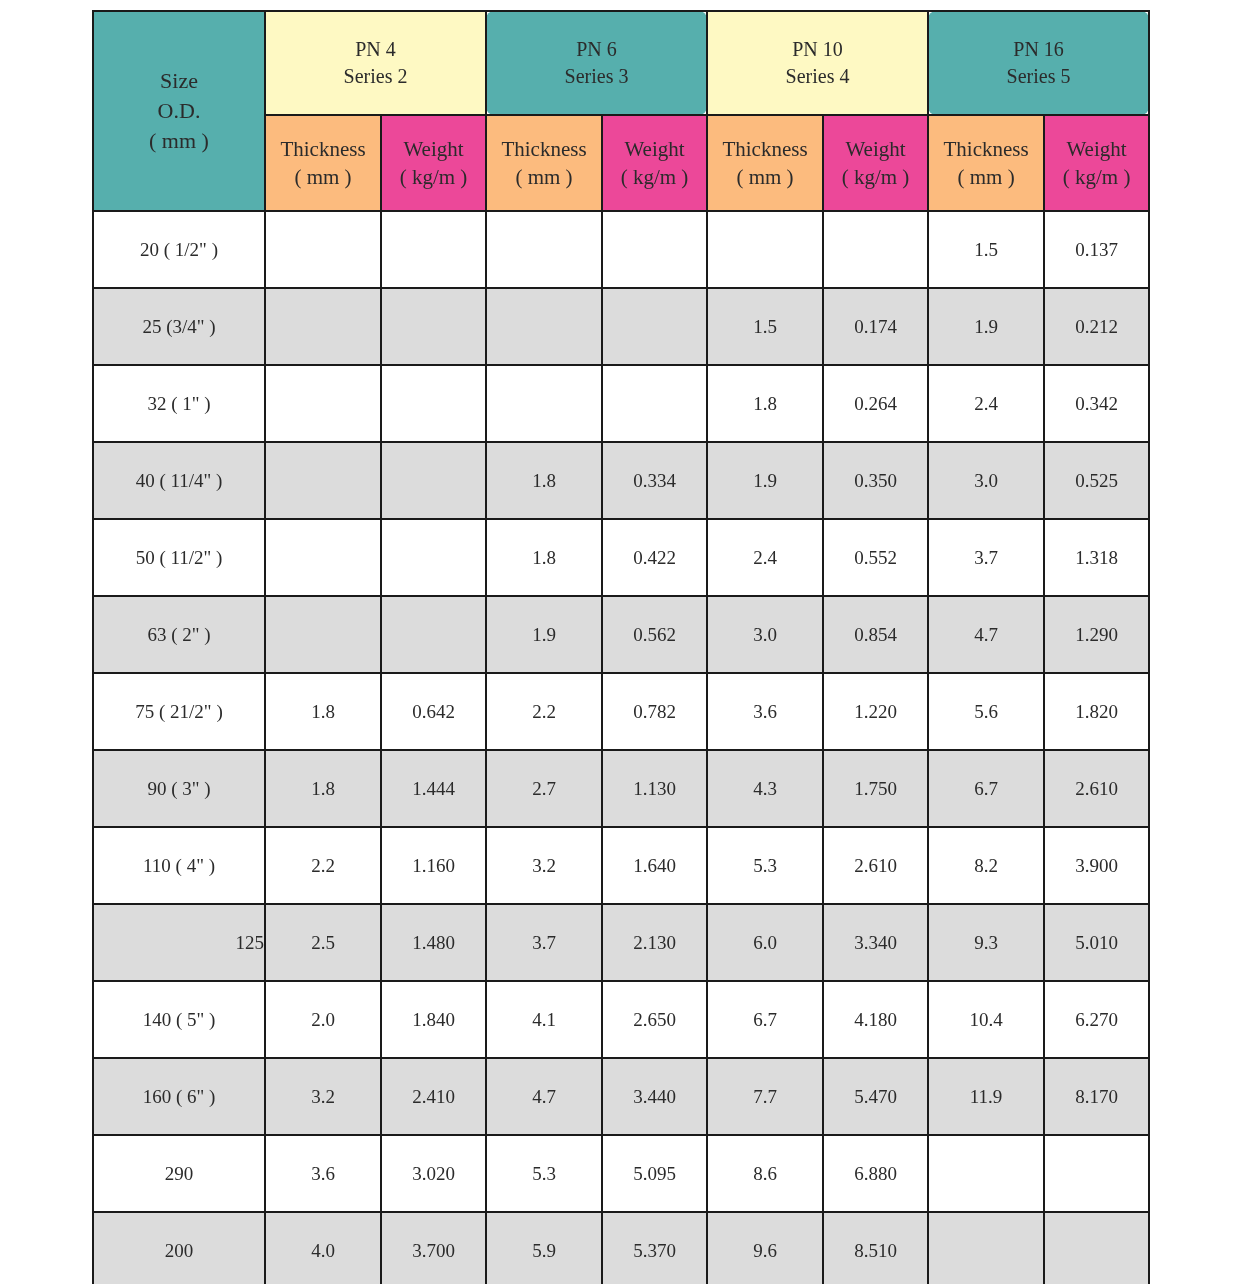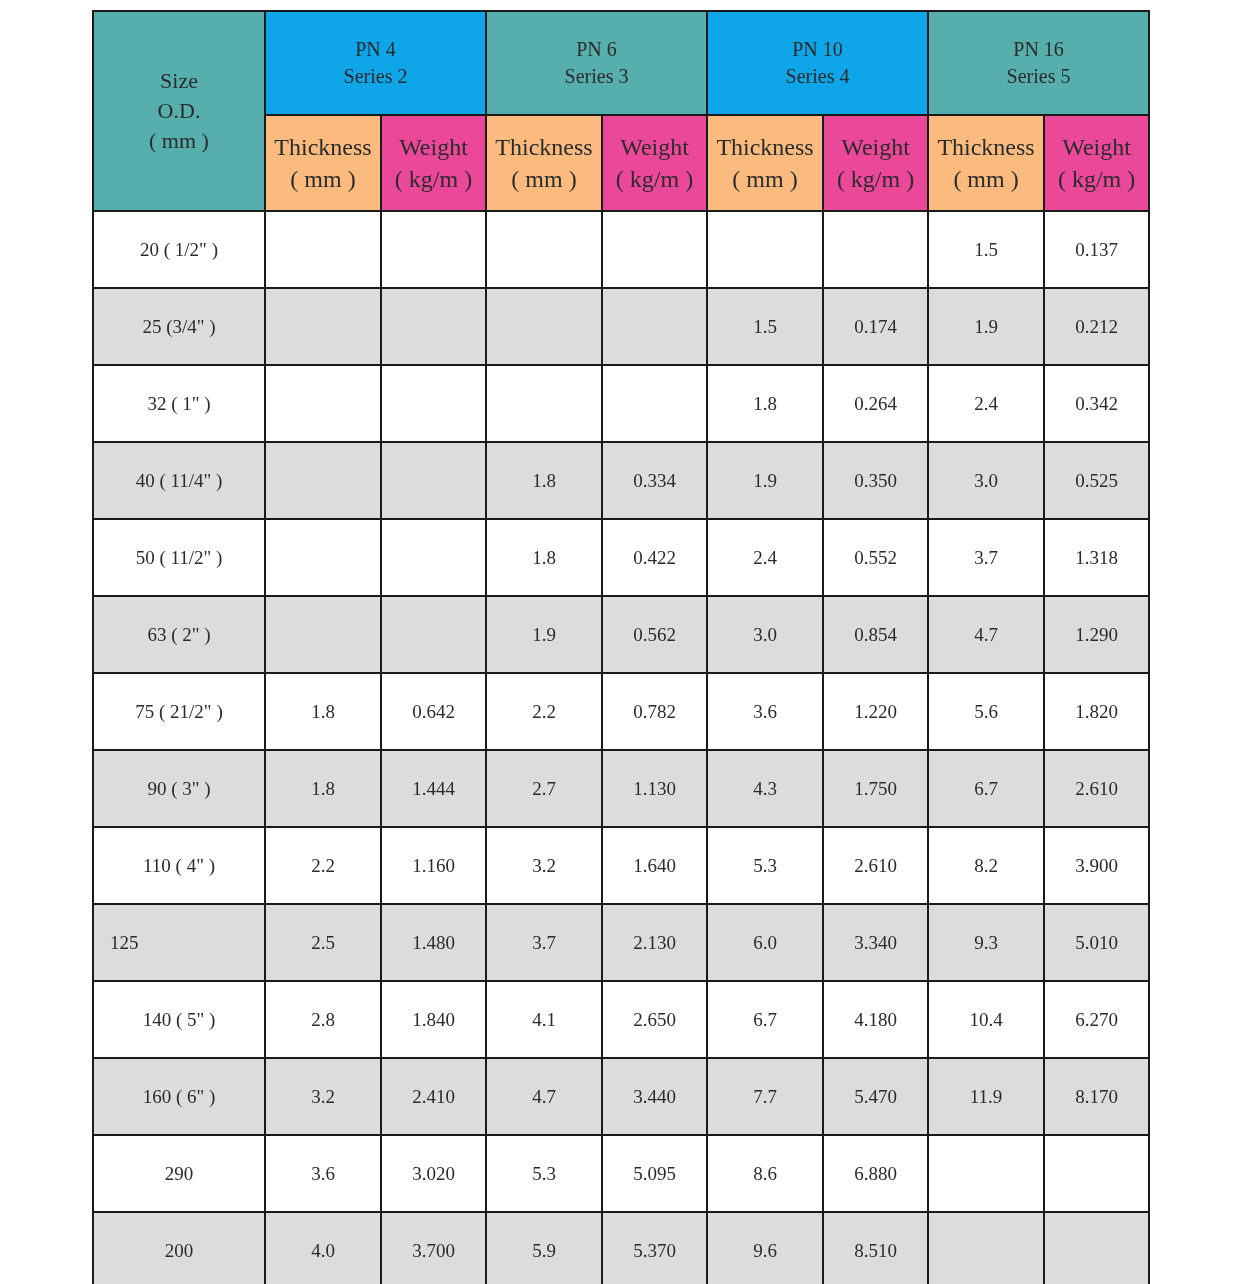--- a/index.html
+++ b/index.html
@@ -51,45 +51,45 @@
     line-height: 1.35;
     height: 196px;
   }
   .hdr-group {
     font-weight: bold;
     font-size: 20px;
     line-height: 1.35;
     color: #111111;
     height: 102px;
   }
-  .hdr-group.cyan { background: #0ea5e9; }
-  .hdr-group.teal { background: #56afad; }
+  .hdr-group.cyan { background: #fef9c3; }
+  .hdr-group.teal { background: #56afad; border-radius: 8px; }
 
   
   .sub-hdr {
-    font-size: 24px;
+    font-size: 21px;
     line-height: 1.35;
     color: #3a3a3a;
     height: 94px;
   }
   .sub-hdr.orange { background: #fcbb7e; }
   .sub-hdr.yellow { background: #ec4899; }
 
   
   tbody tr { height: 75px; }
   tbody td {
     font-size: 19px;
     color: #3d3d3d;
     height: 75px;
   }
   tbody tr.odd  td { background: #ffffff; }
   tbody tr.even td { background: #dcdcdc; }
   td.size-cell { font-size: 19px; }
   td.size-cell.flush {
-    text-align: left;
+    text-align: right;
     padding-left: 16px;
   }
   td.pn16-thick { font-weight: bold; color: #171717; }
   td.empty { }
 </style>
 </head>
 <body>
 
 <div id="sheet">
   <table class="pipe-table">
@@ -269,21 +269,21 @@
           <td>1.480</td>
           <td>3.7</td>
           <td>2.130</td>
           <td>6.0</td>
           <td>3.340</td>
           <td class="pn16-thick">9.3</td>
           <td>5.010</td>
         </tr>
         <tr class="odd">
           <td class="size-cell">140 ( 5" )</td>
-          <td>2.8</td>
+          <td>2.0</td>
           <td>1.840</td>
           <td>4.1</td>
           <td>2.650</td>
           <td>6.7</td>
           <td>4.180</td>
           <td class="pn16-thick">10.4</td>
           <td>6.270</td>
         </tr>
         <tr class="even">
           <td class="size-cell">160 ( 6" )</td>

